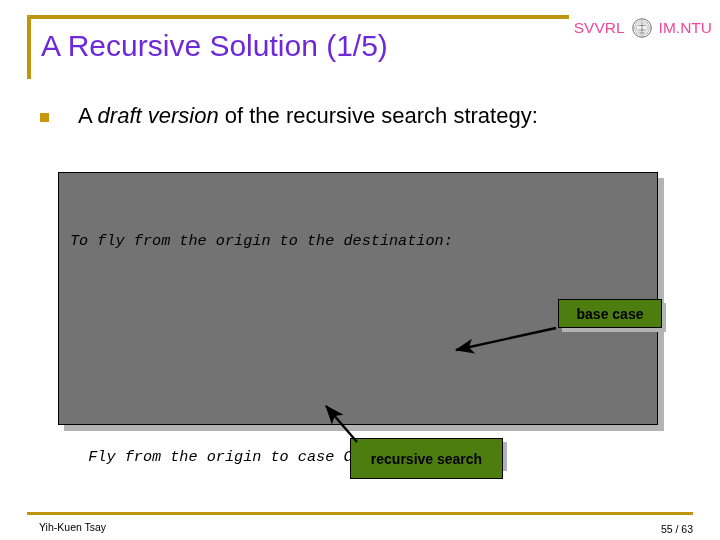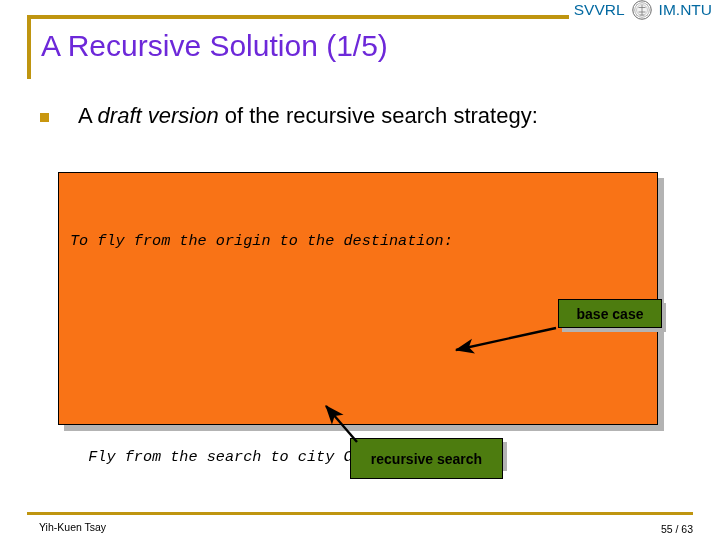--- a/index.html
+++ b/index.html
@@ -45,26 +45,26 @@
     top: 29px;
     font-size: 30px;
     color: #6d28d9;
     letter-spacing: 0px;
     white-space: nowrap;
   }
 
   #brand-block {
     position: absolute;
     right: 8px;
-    top: 0;
+    top: 18px;
     display: flex;
     align-items: center;
     gap: 7px;
     font-size: 15.5px;
-    color: #0369a1;
+    color: #ec4899;
     white-space: nowrap;
   }
   #brand-block .brand-text { line-height: 20px; }
   #ntu-seal-icon {
     width: 20px;
     height: 20px;
     display: block;
   }
 
   
@@ -99,21 +99,21 @@
     width: 600px;
     height: 253px;
     background: #b3b3b3;
   }
   #code-box {
     position: absolute;
     left: 58px;
     top: 172px;
     width: 600px;
     height: 253px;
-    background: #f97316;
+    background: #737373;
     border: 1.5px solid #000000;
     box-sizing: border-box;
   }
   #code-listing {
     position: absolute;
     left: 11px;
     top: 8px;
     font-family: "Liberation Mono", "DejaVu Sans Mono", monospace;
     font-size: 15.2px;
     font-style: italic;
@@ -249,21 +249,21 @@
   <div id="bullet-square-icon"></div>
   <div id="bullet-text"><span>A </span><span class="it">draft version</span><span> of the recursive search strategy:</span></div>
 </div>
 
 <div id="code-box-shadow"></div>
 <div id="code-box">
   <div id="code-listing">
     <div class="code-line">To fly from the origin to the destination:</div>
     <div class="code-spacer"></div>
     <div class="code-spacer"></div>
-    <div class="code-line">  Fly from the search to city C</div>
+    <div class="code-line">  Fly from the origin to case C</div>
     
     
     
     
     
   </div>
 </div>
 
 <div id="callout-base-case-shadow"></div>
 <div class="callout-box" id="callout-base-case">base case</div>

